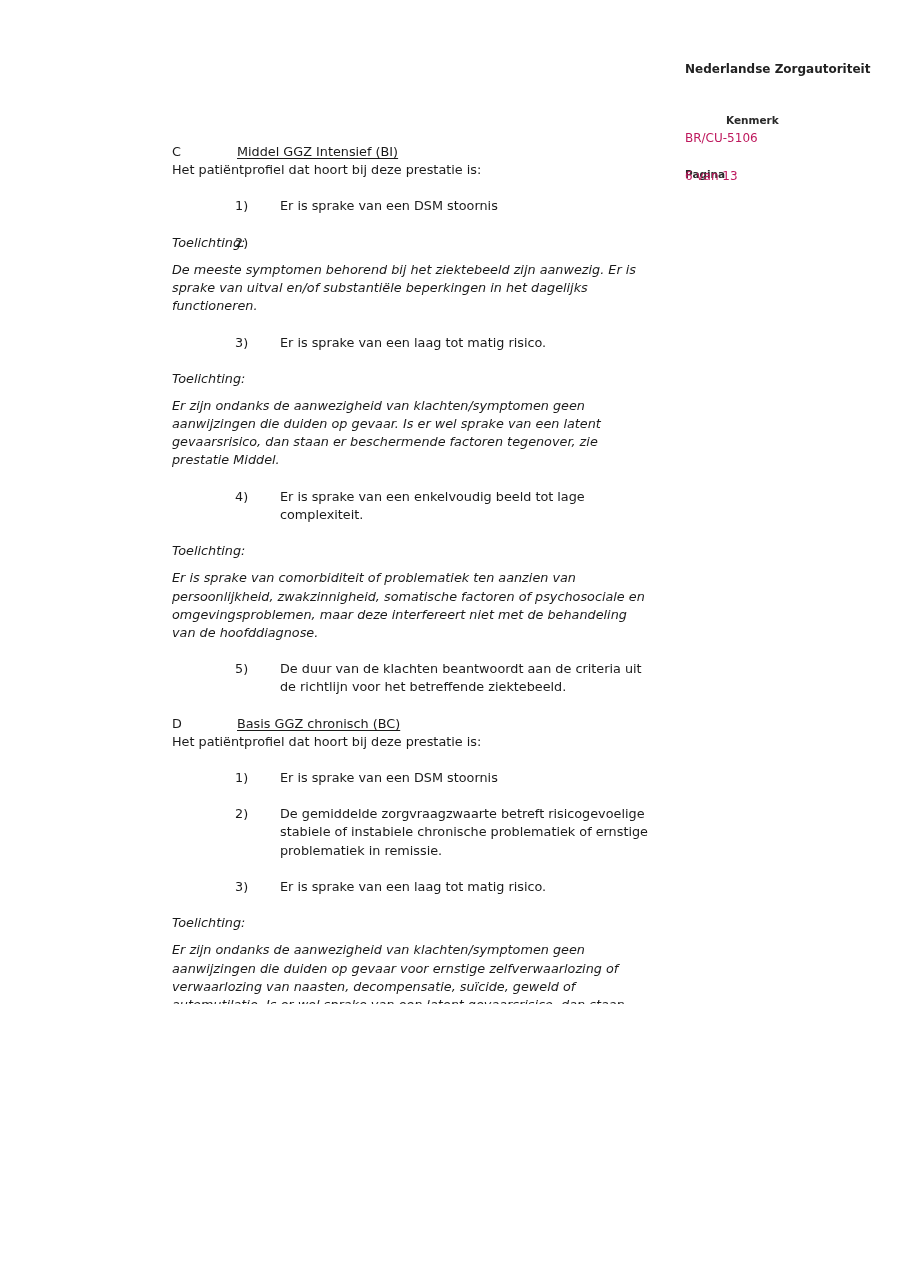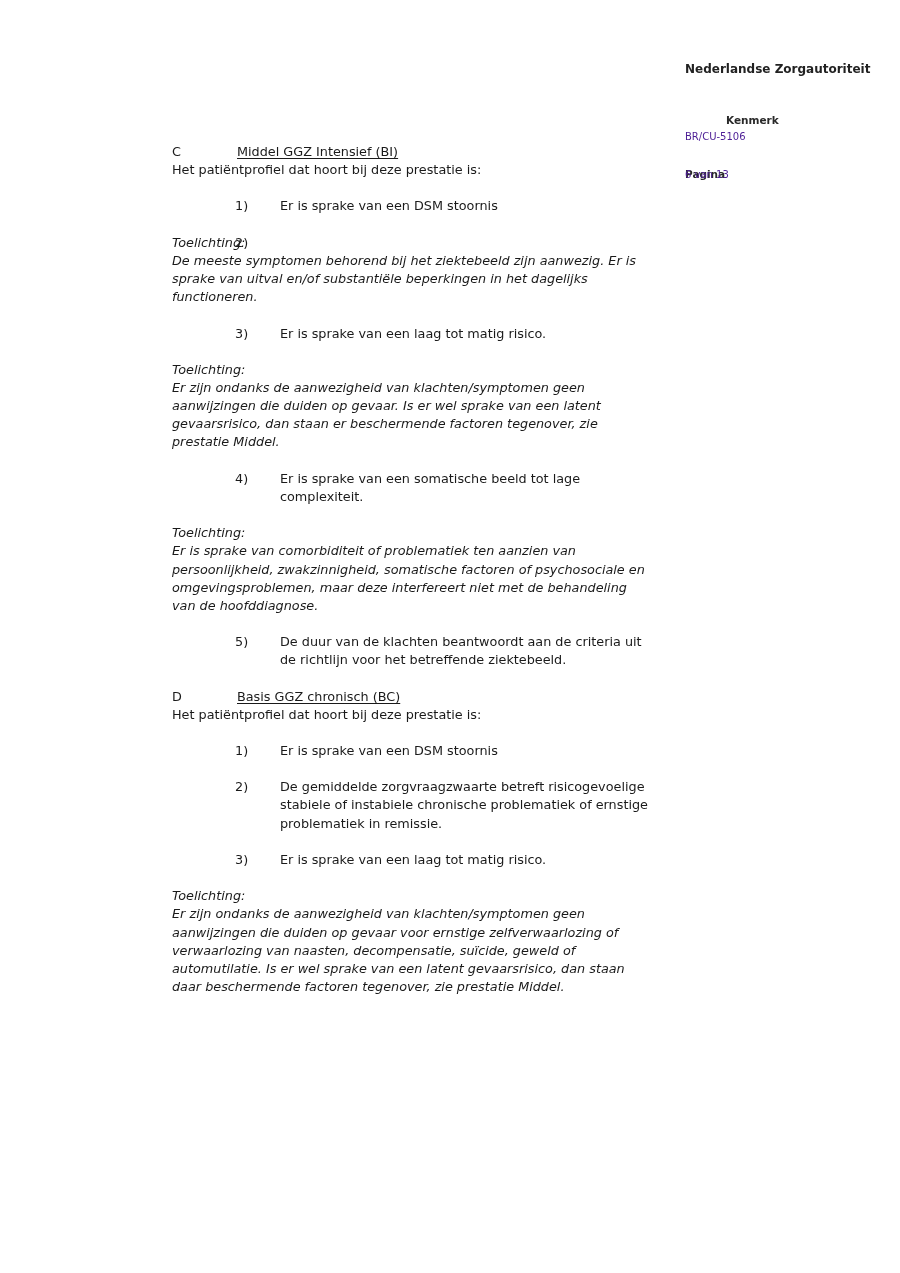--- a/index.html
+++ b/index.html
@@ -36,22 +36,22 @@
     position: absolute;
     left: 0;
     font-size: 10.5px;
     font-weight: bold;
     color: #2a2a2a;
     white-space: nowrap;
   }
   .meta-value {
     position: absolute;
     left: 0;
-    font-size: 10px;
-    color: #4c1d95;
+    font-size: 12px;
+    color: #be185d;
     white-space: nowrap;
   }
   .kenmerk-label { top: 52px; margin-left: 41px; }
   .kenmerk-value { top: 69px; }
   .pagina-label  { top: 106px; }
   .pagina-value  { top: 107px; }
 
   
   .main {
     position: absolute;
@@ -89,20 +89,21 @@
   .item-text {
     white-space: pre-line;
   }
 
   .note-label {
     font-style: italic;
   }
   .note-text {
     font-style: italic;
     white-space: pre-line;
+    margin-top: 9px;
   }
 </style>
 </head>
 <body>
 
 <div class="page">
 
   <div class="side">
     <div class="org">Nederlandse Zorgautoriteit</div>
     <div class="meta-label kenmerk-label">Kenmerk</div>
@@ -145,21 +146,21 @@
     <div class="note block">
       <div class="note-label">Toelichting:</div>
       <div class="note-text">Er zijn ondanks de aanwezigheid van klachten/symptomen geen
 aanwijzingen die duiden op gevaar. Is er wel sprake van een latent
 gevaarsrisico, dan staan er beschermende factoren tegenover, zie
 prestatie Middel.</div>
     </div>
 
     <div class="item block">
       <span class="num">4)</span>
-      <span class="item-text">Er is sprake van een somatische beeld tot lage
+      <span class="item-text">Er is sprake van een enkelvoudig beeld tot lage
 complexiteit.</span>
     </div>
 
     <div class="note block">
       <div class="note-label">Toelichting:</div>
       <div class="note-text">Er is sprake van comorbiditeit of problematiek ten aanzien van
 persoonlijkheid, zwakzinnigheid, somatische factoren of psychosociale en
 omgevingsproblemen, maar deze interfereert niet met de behandeling
 van de hoofddiagnose.</div>
     </div>

